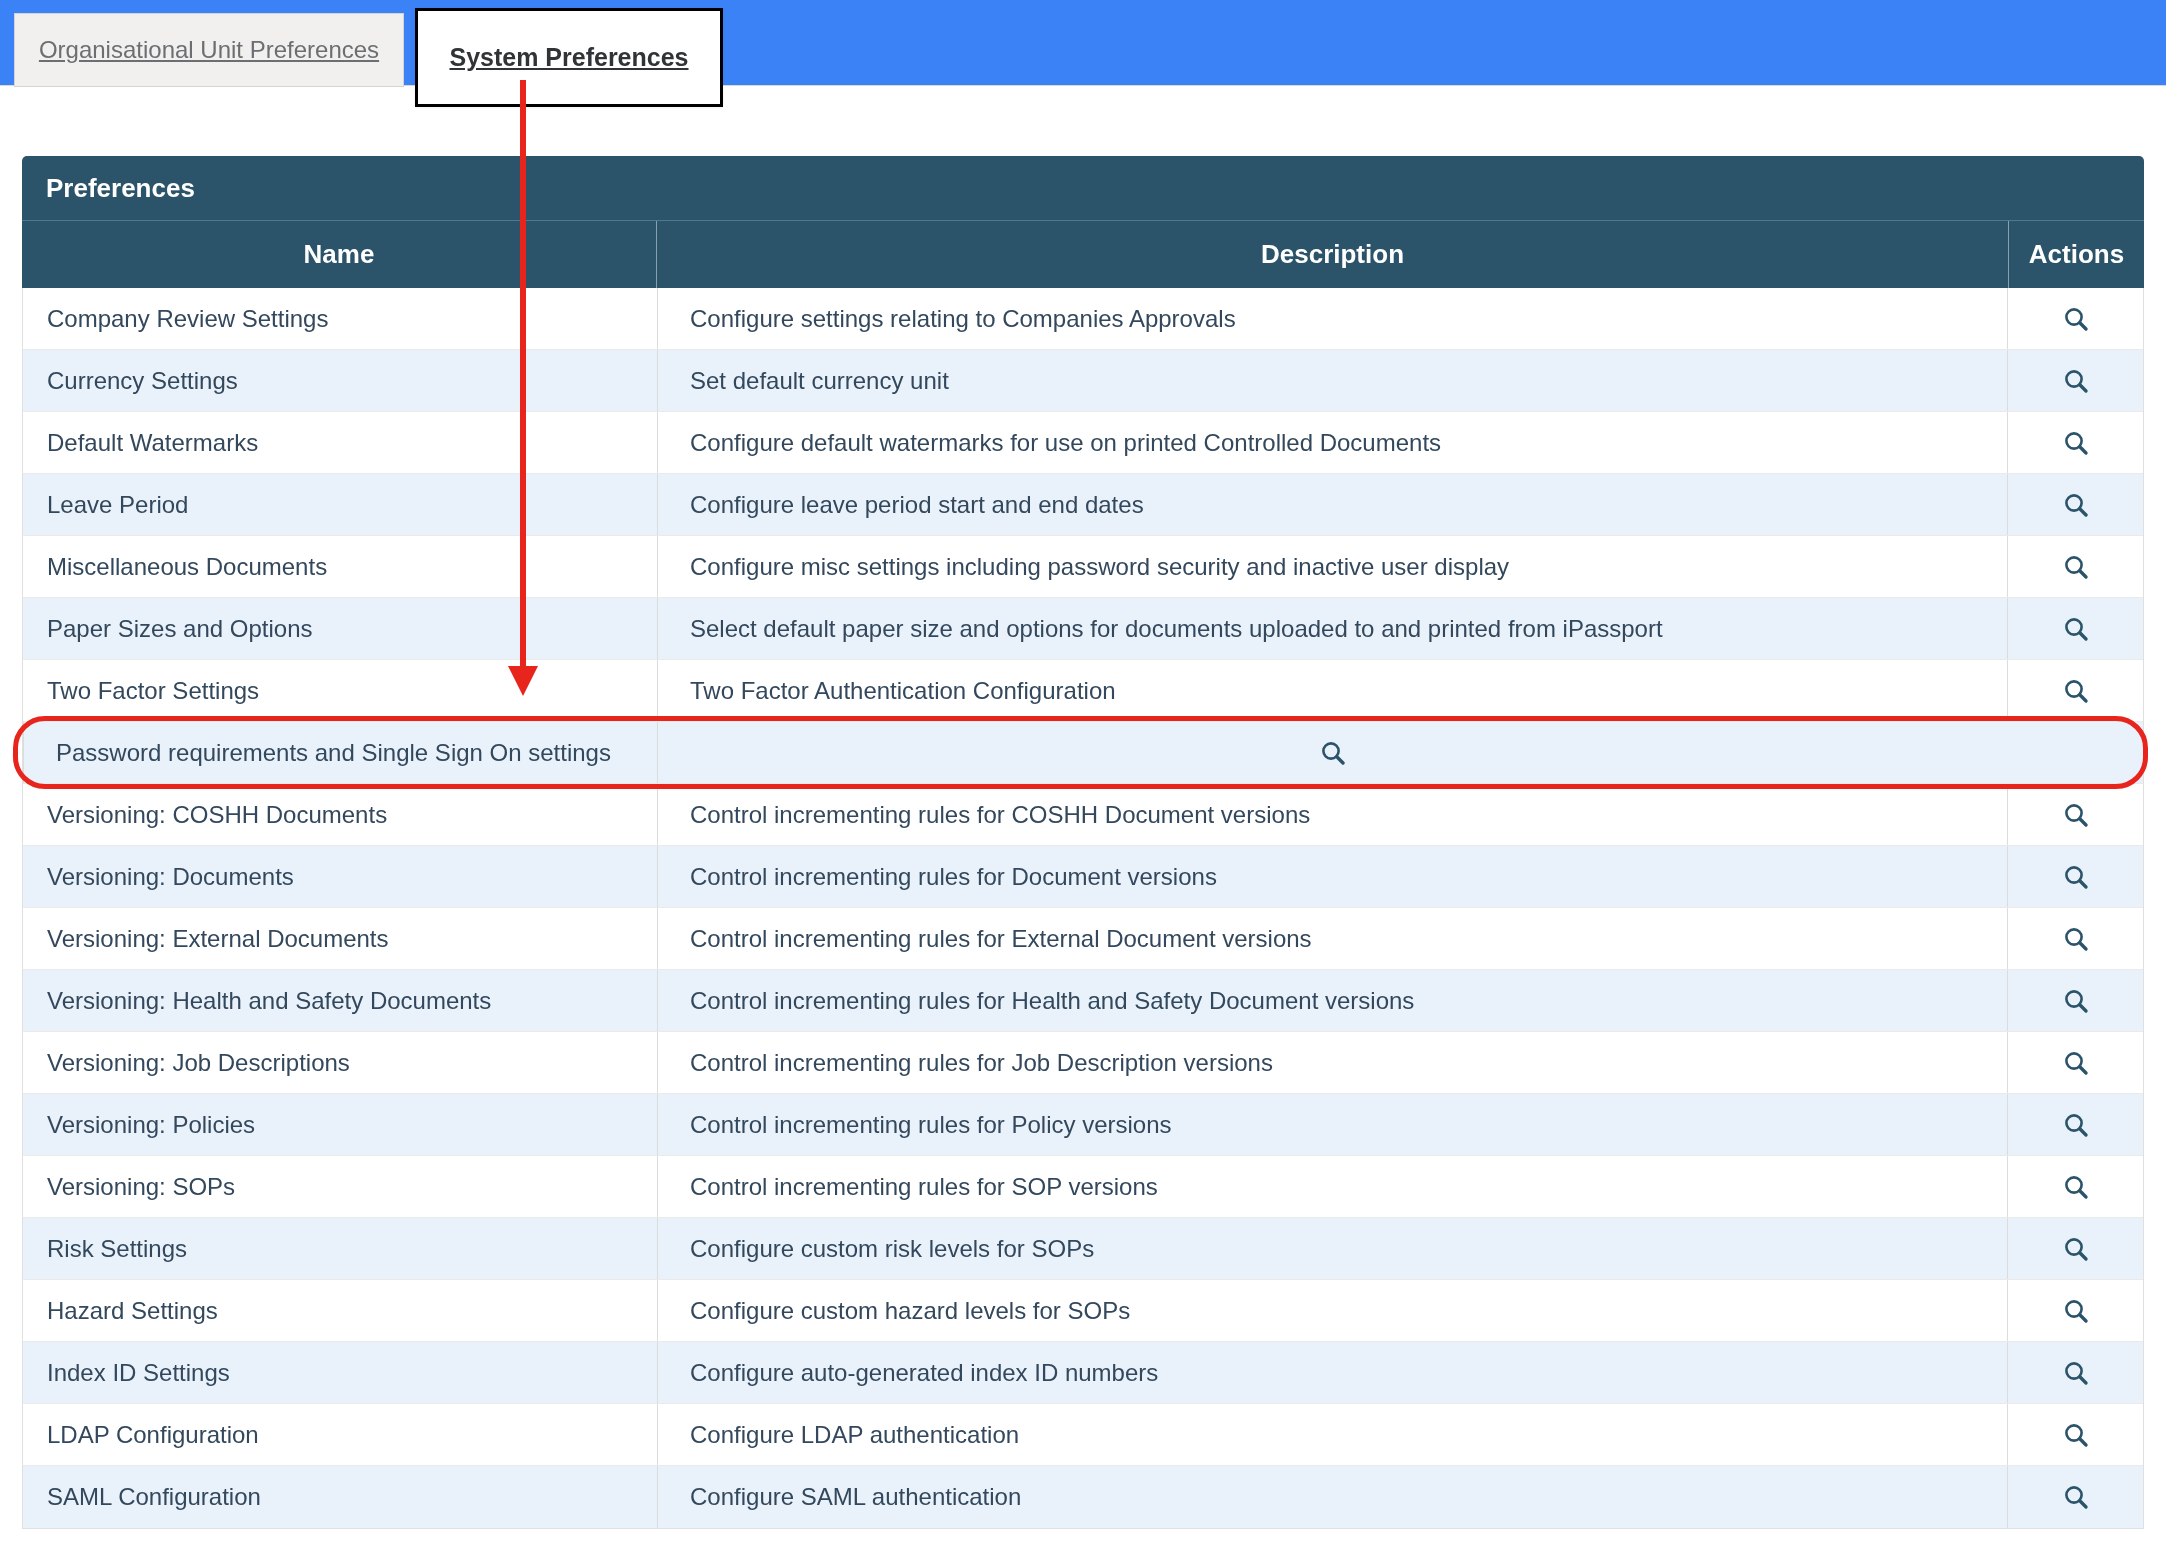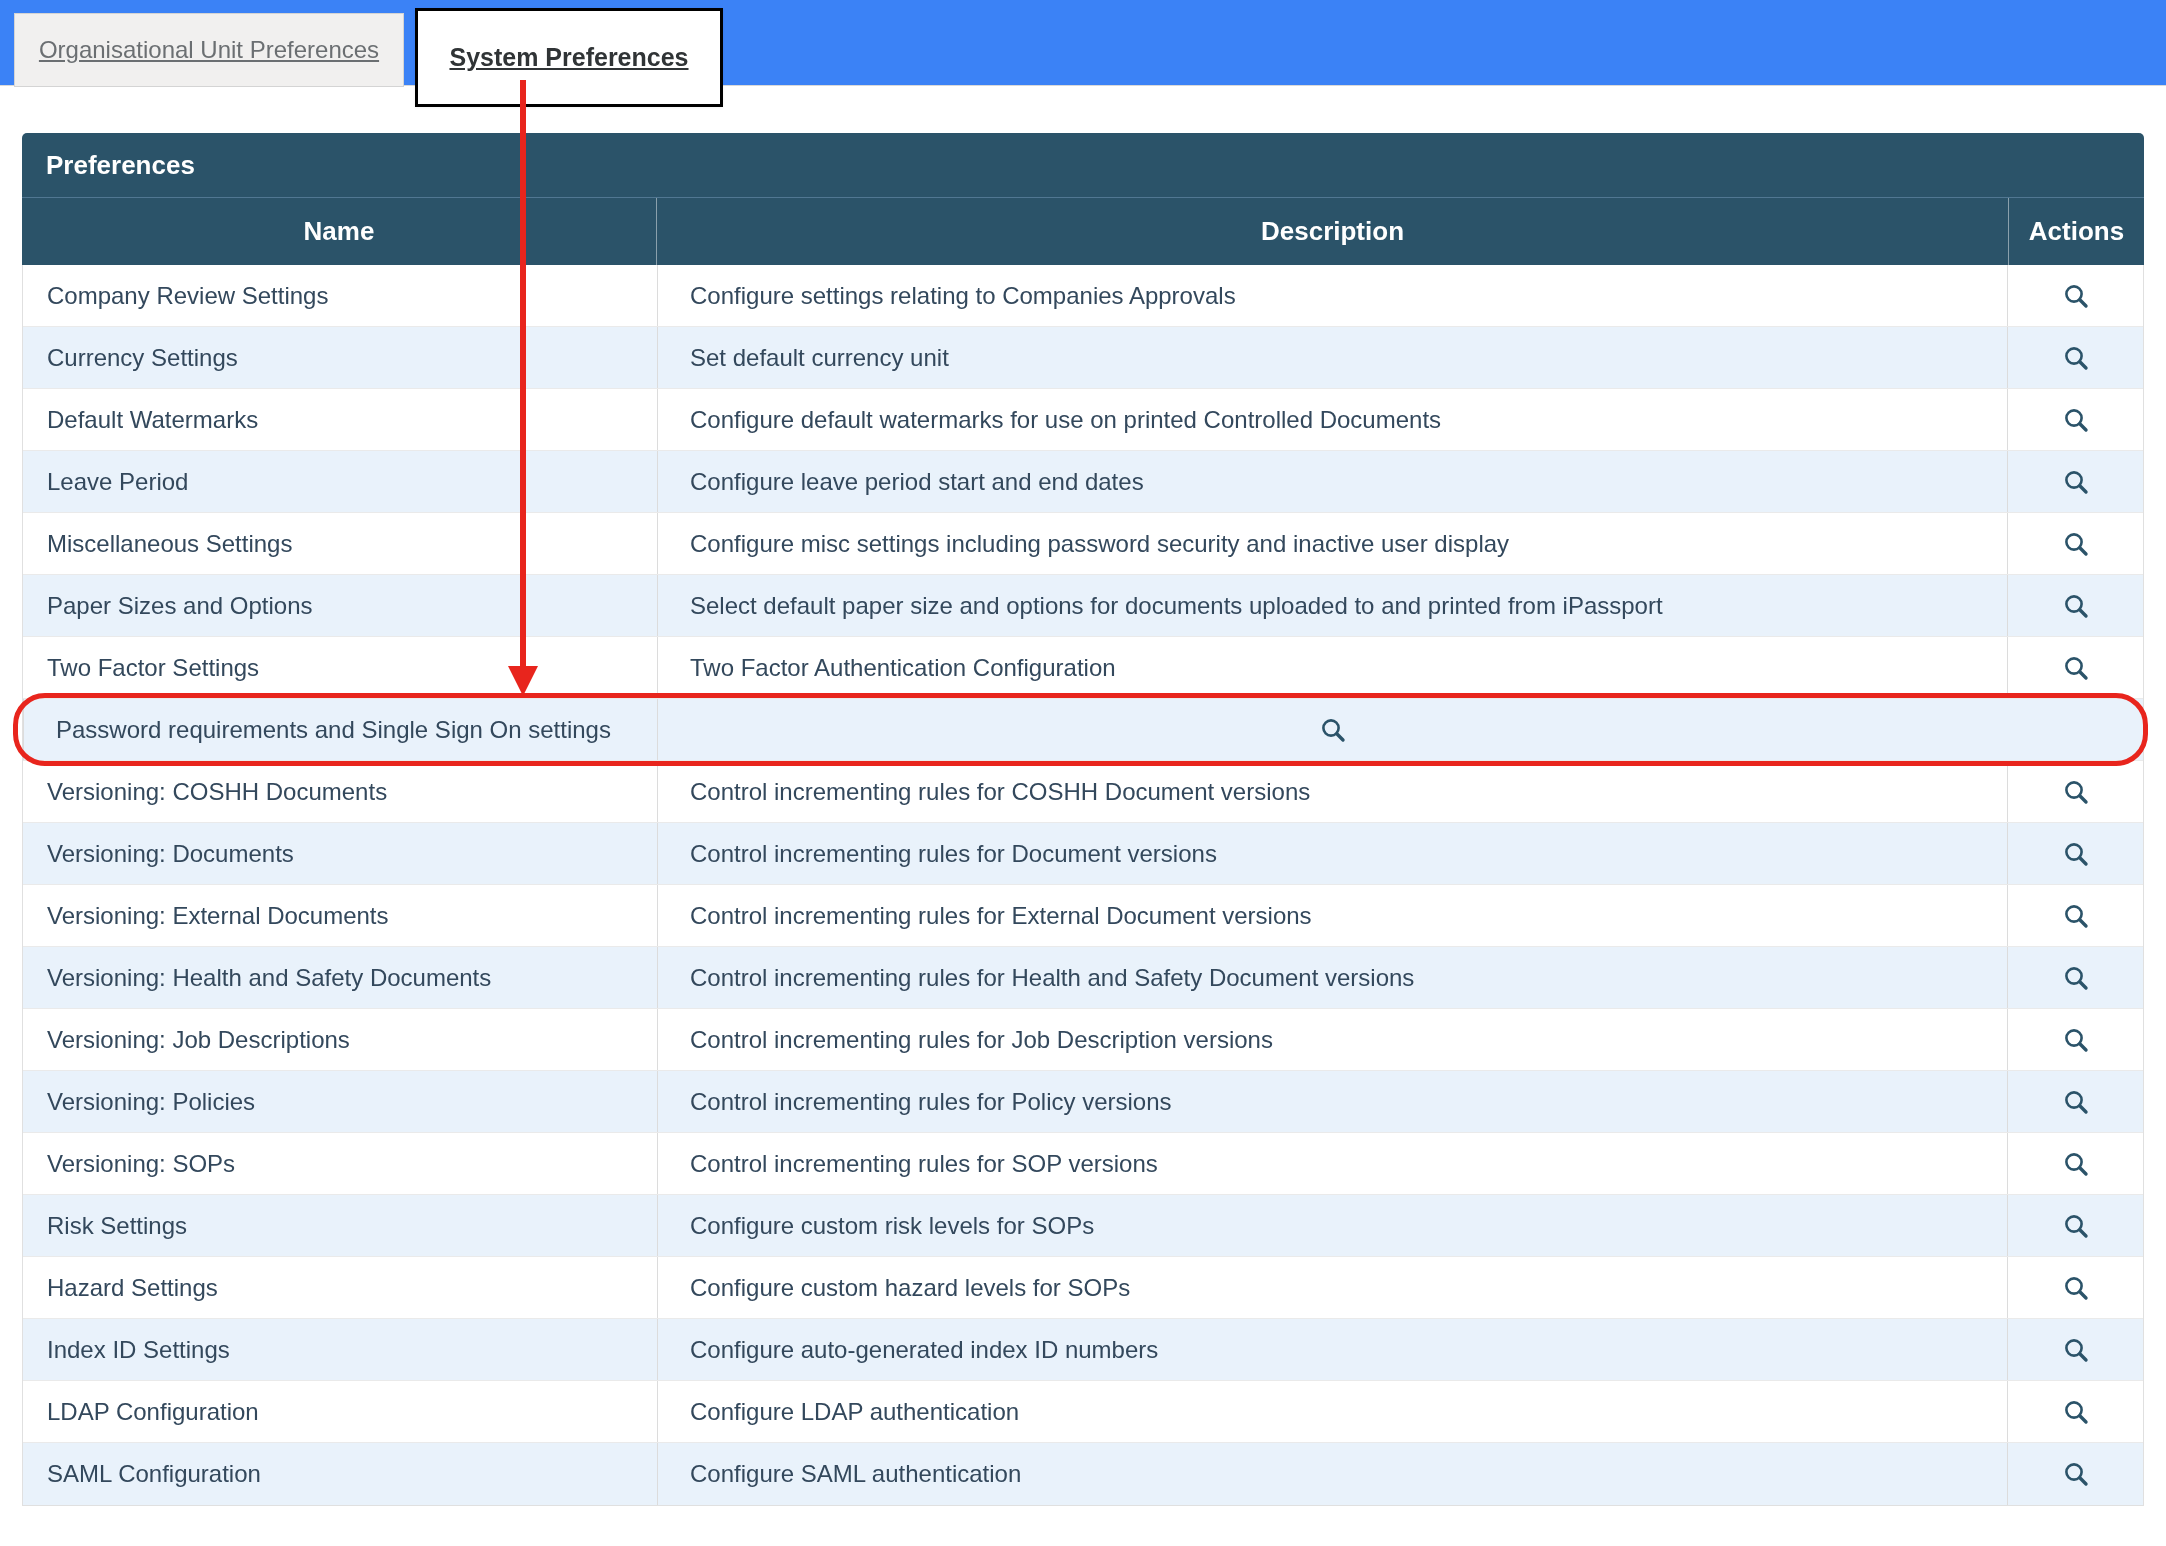--- a/index.html
+++ b/index.html
@@ -46,21 +46,21 @@
   }
   .tab.inactive .tab-label {
     color: #6b6f72; text-decoration: underline; font-size: 24px;
   }
   .tab.active .tab-label {
     color: #303436; font-weight: bold; text-decoration: underline; font-size: 25px;
   }
 
   
   .table-wrap {
-    position: absolute; left: 22px; top: 133px; width: 2122px;
+    position: absolute; left: 22px; top: 156px; width: 2122px;
   }
   .table-title {
     height: 64px;
     background: var(--teal);
     color: #ffffff;
     font-weight: bold;
     font-size: 26px;
     display: flex; align-items: center;
     padding-left: 24px;
     border-radius: 5px 5px 0 0;
@@ -196,21 +196,21 @@
       <span class="action-btn">
         <svg width="28" height="28" viewBox="0 0 28 28" fill="none" xmlns="http://www.w3.org/2000/svg">
           <circle cx="12" cy="12" r="7.6" stroke="currentColor" stroke-width="2.6"></circle>
           <line x1="17.8" y1="17.8" x2="24" y2="24" stroke="currentColor" stroke-width="3.4" stroke-linecap="round"></line>
         </svg>
       </span>
     </div>
 
   </div>
         <div class="row">
-    <div class="cell name">Miscellaneous Settings</div>
+    <div class="cell name">Miscellaneous Documents</div>
     <div class="cell desc">Configure misc settings including password security and inactive user display</div>
     <div class="cell actions">
       <span class="action-btn">
         <svg width="28" height="28" viewBox="0 0 28 28" fill="none" xmlns="http://www.w3.org/2000/svg">
           <circle cx="12" cy="12" r="7.6" stroke="currentColor" stroke-width="2.6"></circle>
           <line x1="17.8" y1="17.8" x2="24" y2="24" stroke="currentColor" stroke-width="3.4" stroke-linecap="round"></line>
         </svg>
       </span>
     </div>
 

